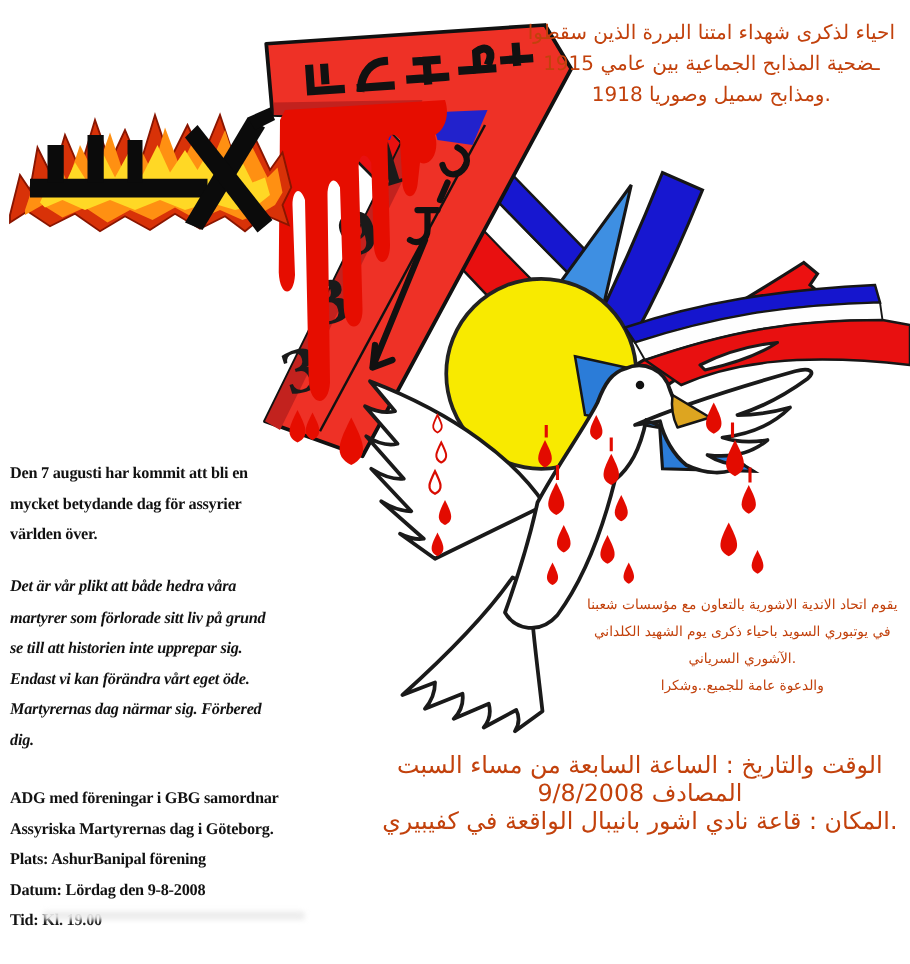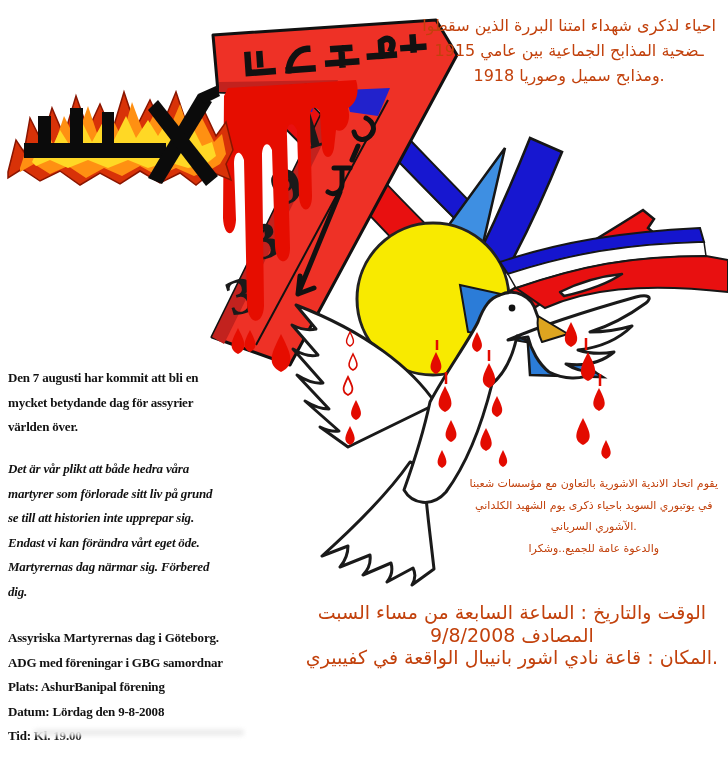--- a/index.html
+++ b/index.html
@@ -240,22 +240,22 @@
   <div class="txt sv" id="swedish-duty">
     <div>Det är vår plikt att både hedra våra</div>
     <div>martyrer som förlorade sitt liv på grund</div>
     <div>se till att historien inte upprepar sig.</div>
     <div>Endast vi kan förändra vårt eget öde.</div>
     <div>Martyrernas dag närmar sig. Förbered</div>
     <div>dig.</div>
   </div>
 
   <div class="txt sv" id="swedish-event">
+    <div>ADG med föreningar i GBG samordnar</div>
     <div>Assyriska Martyrernas dag i Göteborg.</div>
-    <div>ADG med föreningar i GBG samordnar</div>
     <div>Plats: AshurBanipal förening</div>
     <div>Datum: Lördag den 9-8-2008</div>
     <div>Tid: Kl. 19.00</div>
   </div>
 
   <div class="txt ar" id="arabic-announce">
     <div>يقوم اتحاد الاندية الاشورية بالتعاون مع مؤسسات شعبنا</div>
     <div>في يوتبوري السويد باحياء ذكرى يوم الشهيد الكلداني</div>
     <div>.الآشوري السرياني</div>
     <div>والدعوة عامة للجميع..وشكرا</div>

